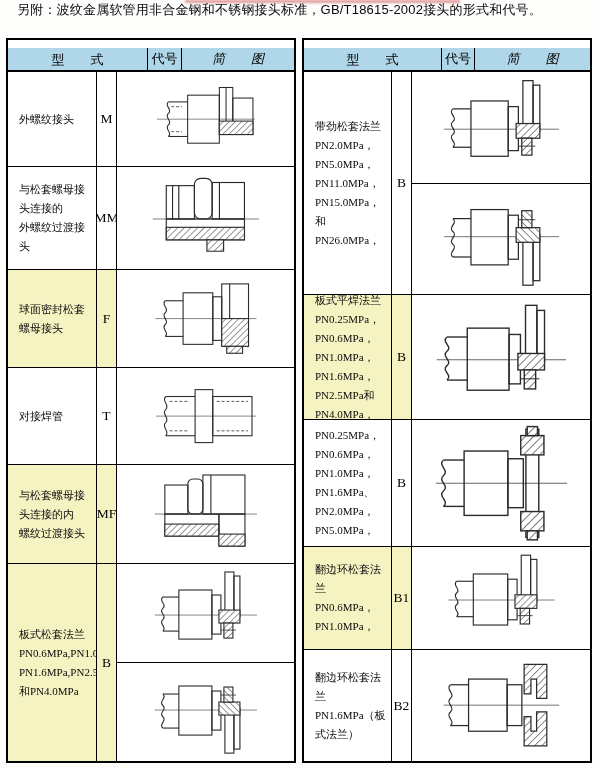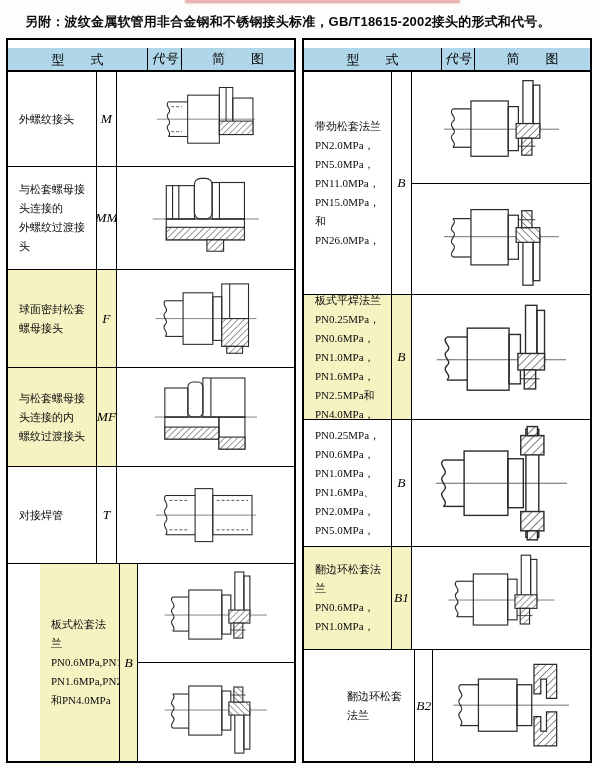--- a/index.html
+++ b/index.html
@@ -1,36 +1,36 @@
 <!DOCTYPE html>
 <html style="--hdr: #b0d6e9; --hl: #f6f3c3;"><head>
 <meta charset="utf-8">
 <style>
   html,body{margin:0;padding:0;background:#e8e8e8;}
   .page{position:relative;width:600px;height:768px;background:#fdfdfb;overflow:hidden;
         font-family:"Liberation Sans","DejaVu Sans",sans-serif;}
   .artifact{position:absolute;left:185px;top:0;width:275px;height:3px;
             background:rgba(204,70,70,.55);filter:blur(1px);}
-  .title{position:absolute;left:25px;top:1px;font-size:13px;font-weight:bold;color:#0a0a0a;
-         white-space:nowrap;letter-spacing:.2px;margin-top:12px;}
+  .title{position:absolute;left:17px;top:1px;font-size:13px;font-weight:normal;color:#0a0a0a;
+         white-space:nowrap;letter-spacing:.2px;}
   .tbl{position:absolute;top:38px;height:725px;width:290px;border:2px solid #000;
        background:#fff;display:flex;flex-direction:column;box-sizing:border-box;}
   #ltbl{left:6px;} #rtbl{left:302px;}
   .trow{display:flex;border-bottom:1px solid #000;box-sizing:border-box;flex:0 0 auto;}
-  .trow:last-child{flex:1 1 auto;border-bottom:none;margin-left:32px;}
+  .trow:last-child{flex:1 1 auto;border-bottom:none;}
   .thead{border-bottom:2px solid #000;height:32px;}
   .thead .cell{background:var(--hdr,#b0d6e9);display:flex;align-items:center;justify-content:center;
                font-size:13px;color:#000;padding:0;margin-top:8px;}
   .cell{box-sizing:border-box;overflow:hidden;}
   .tcol{border-right:1px solid #000;display:flex;flex-direction:column;justify-content:center;
         padding:2px 3px 2px 11px;font-size:11px;line-height:19px;color:#0a0a0a;
         font-family:"Liberation Serif","DejaVu Serif",serif;}
   .ccol{border-right:1px solid #000;display:flex;align-items:center;justify-content:center;
-        font-family:"Liberation Serif","DejaVu Serif",serif;font-size:13.5px;color:#000;font-style:italic;}
-  .dcol{display:flex;flex-direction:column;background:#fff;flex:1 1 auto;}
+        font-family:"Liberation Serif","DejaVu Serif",serif;font-size:13.5px;color:#000;}
+  .dcol{display:flex;flex-direction:column;background:#fff;flex:1 1 auto;font-style:italic;}
   #ltbl .tcol{width:140px;} #ltbl .ccol{width:34px;}
   #rtbl .tcol{width:138px;} #rtbl .ccol{width:33px;}
   .hl{background:var(--hl,#f6f3c3);}
   .dhalf{flex:1 1 0;display:flex;align-items:center;justify-content:center;min-height:0;}
   .dhalf.split{border-top:1px solid #000;}
   .dhalf svg{width:96%;height:94%;}
 </style>
 </head>
 <body>
 
@@ -134,52 +134,20 @@
                 <rect x="62" y="24" width="9" height="44"></rect>
                 <rect x="71" y="11" width="27" height="63"></rect>
                 <line x1="79" y1="11" x2="79" y2="74"></line>
                 <rect x="71" y="46" width="27" height="28" fill="url(#hp2)"></rect>
                 <rect x="76" y="74" width="16" height="7" fill="url(#hp2)"></rect>
               </g>
             </svg>
           </div>
         </div>
       </div>
-      <div class="trow" style="height:99px">
-        <div class="cell tcol hl">
-          <div class="tline">与松套螺母接头连接的内</div>
-          <div class="tline">螺纹过渡接头</div>
-        </div>
-        <div class="cell ccol hl">
-          <span>MF</span>
-        </div>
-        <div class="cell dcol">
-          <div class="dhalf">
-            <svg viewBox="0 0 110 92" preserveAspectRatio="xMidYMid meet">
-              <defs>
-                <pattern id="hp4" width="4.5" height="4.5" patternUnits="userSpaceOnUse" patternTransform="rotate(45)">
-                  <rect width="4.5" height="4.5" fill="#fff"></rect>
-                  <line x1="0" y1="0" x2="0" y2="4.5" stroke="#555" stroke-width="1.2"></line>
-                </pattern>
-              </defs>
-              <g fill="none" stroke="#2b2b2b" stroke-width="1.1">
-                <line x1="4" y1="46" x2="106" y2="46" stroke="#666" stroke-width="0.8"></line>
-                <rect x="14" y="17" width="23" height="29"></rect>
-                <rect x="37" y="11" width="15" height="35" rx="5"></rect>
-                <rect x="52" y="7" width="42" height="39"></rect>
-                <line x1="60" y1="7" x2="60" y2="46"></line>
-                <rect x="14" y="46" width="54" height="22"></rect>
-                <rect x="14" y="56" width="54" height="12" fill="url(#hp4)"></rect>
-                <rect x="68" y="46" width="26" height="32"></rect>
-                <rect x="68" y="66" width="26" height="12" fill="url(#hp4)"></rect>
-              </g>
-            </svg>
-          </div>
-        </div>
-      </div>
       <div class="trow" style="height:97px">
         <div class="cell tcol">
           <div class="tline">对接焊管</div>
         </div>
         <div class="cell ccol">
           <span>T</span>
         </div>
         <div class="cell dcol">
           <div class="dhalf">
             <svg viewBox="0 0 110 92" preserveAspectRatio="xMidYMid meet">
@@ -193,20 +161,52 @@
                 <line x1="4" y1="46" x2="106" y2="46" stroke="#666" stroke-width="0.8"></line>
                 <path d="M14,26 c-5,4.7 5,8.7 0,13.3 c-5,4.7 5,8.7 0,13.3 c-5,4.7 5,8.7 0,13.3 "></path>
                 <line x1="14" y1="26" x2="44" y2="26"></line>
                 <line x1="14" y1="66" x2="44" y2="66"></line>
                 <line x1="18" y1="31" x2="38" y2="31" stroke-dasharray="3,2" stroke-width="0.8"></line>
                 <line x1="18" y1="61" x2="38" y2="61" stroke-dasharray="3,2" stroke-width="0.8"></line>
                 <rect x="44" y="19" width="18" height="54"></rect>
                 <rect x="62" y="26" width="40" height="40"></rect>
                 <line x1="66" y1="31" x2="98" y2="31" stroke-dasharray="3,2" stroke-width="0.8"></line>
                 <line x1="66" y1="61" x2="98" y2="61" stroke-dasharray="3,2" stroke-width="0.8"></line>
+              </g>
+            </svg>
+          </div>
+        </div>
+      </div>
+      <div class="trow" style="height:99px">
+        <div class="cell tcol hl">
+          <div class="tline">与松套螺母接头连接的内</div>
+          <div class="tline">螺纹过渡接头</div>
+        </div>
+        <div class="cell ccol hl">
+          <span>MF</span>
+        </div>
+        <div class="cell dcol">
+          <div class="dhalf">
+            <svg viewBox="0 0 110 92" preserveAspectRatio="xMidYMid meet">
+              <defs>
+                <pattern id="hp4" width="4.5" height="4.5" patternUnits="userSpaceOnUse" patternTransform="rotate(45)">
+                  <rect width="4.5" height="4.5" fill="#fff"></rect>
+                  <line x1="0" y1="0" x2="0" y2="4.5" stroke="#555" stroke-width="1.2"></line>
+                </pattern>
+              </defs>
+              <g fill="none" stroke="#2b2b2b" stroke-width="1.1">
+                <line x1="4" y1="46" x2="106" y2="46" stroke="#666" stroke-width="0.8"></line>
+                <rect x="14" y="17" width="23" height="29"></rect>
+                <rect x="37" y="11" width="15" height="35" rx="5"></rect>
+                <rect x="52" y="7" width="42" height="39"></rect>
+                <line x1="60" y1="7" x2="60" y2="46"></line>
+                <rect x="14" y="46" width="54" height="22"></rect>
+                <rect x="14" y="56" width="54" height="12" fill="url(#hp4)"></rect>
+                <rect x="68" y="46" width="26" height="32"></rect>
+                <rect x="68" y="66" width="26" height="12" fill="url(#hp4)"></rect>
               </g>
             </svg>
           </div>
         </div>
       </div>
       <div class="trow">
         <div class="cell tcol hl">
           <div class="tline">板式松套法兰</div>
           <div class="tline">PN0.6MPa,PN1.0MPa,</div>
           <div class="tline">PN1.6MPa,PN2.5MPa,</div>
@@ -435,20 +435,21 @@
                 <rect x="73" y="56" width="9" height="15" fill="url(#hp12)"></rect>
                 <line x1="70" y1="63" x2="85" y2="63" stroke-width="0.8"></line>
               </g>
             </svg>
           </div>
         </div>
       </div>
       <div class="trow">
         <div class="cell tcol">
           <div class="tline">翻边环松套法兰</div>
+          <div class="tline">PN1.6MPa（板式法兰）</div>
         </div>
         <div class="cell ccol">
           <span>B2</span>
         </div>
         <div class="cell dcol">
           <div class="dhalf">
             <svg viewBox="0 0 110 92" preserveAspectRatio="xMidYMid meet">
               <defs>
                 <pattern id="hp13" width="4.5" height="4.5" patternUnits="userSpaceOnUse" patternTransform="rotate(45)">
                   <rect width="4.5" height="4.5" fill="#fff"></rect>

